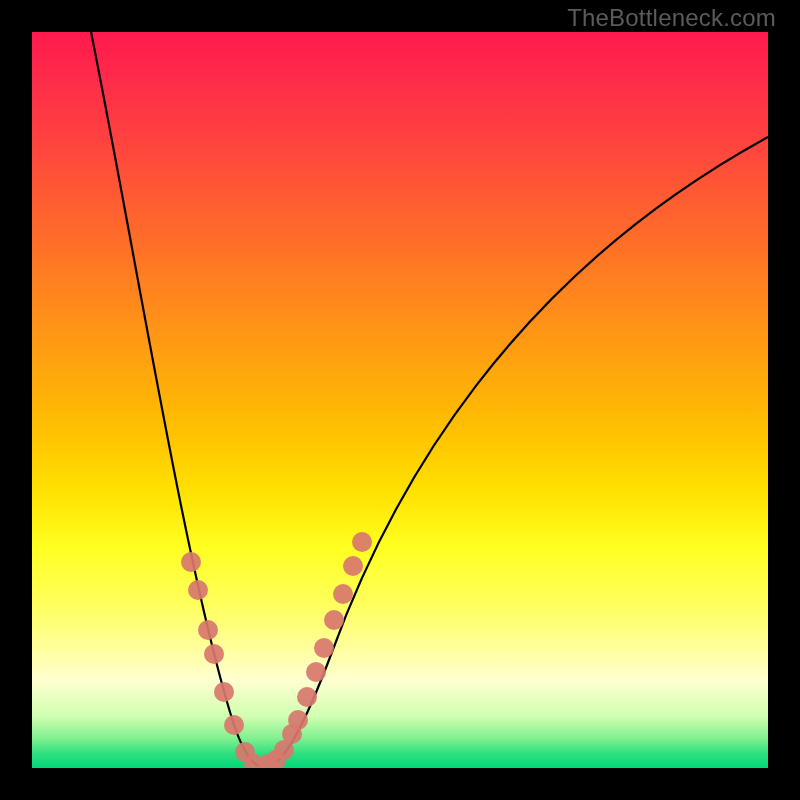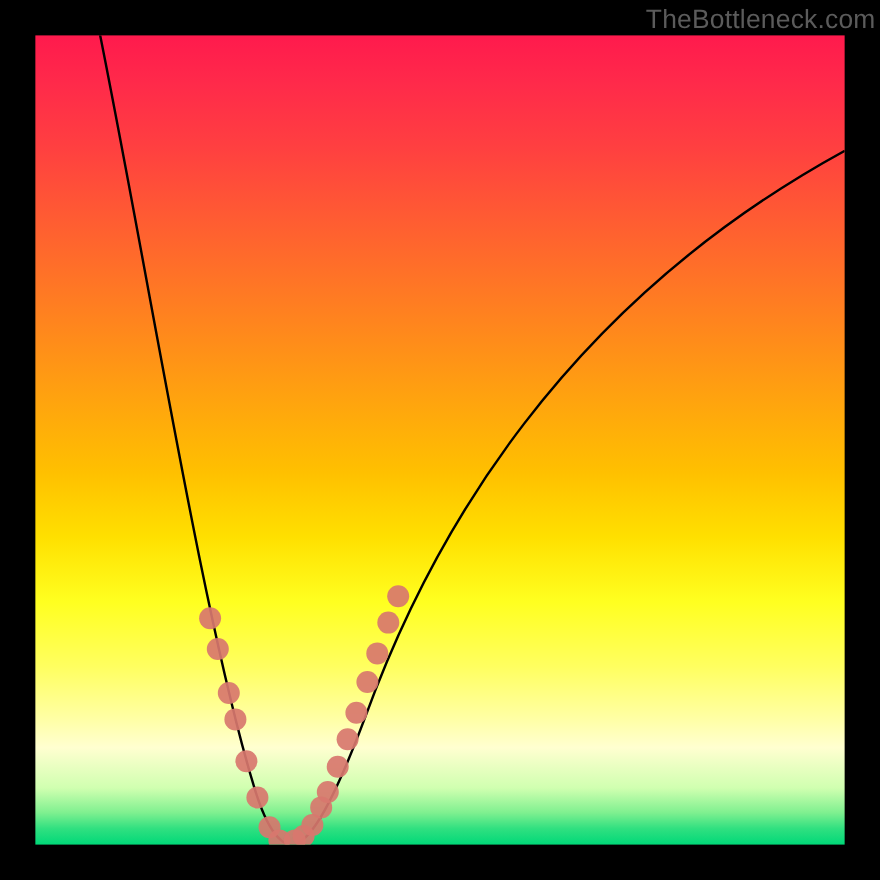--- a/index.html
+++ b/index.html
@@ -46,21 +46,21 @@
       #ffffd0 88%,
       #d0ffb0 93%,
       #80f090 96%,
       #30e080 98%,
       #00d878 100%
     );
   }
   .watermark {
     position: absolute;
     top: 4px;
-    right: 4px;
+    right: 24px;
     color: #5b5b5b;
     font-size: 24px;
     font-weight: 400;
     letter-spacing: 0.2px;
     z-index: 10;
   }
   svg.curves {
     position: absolute;
     inset: 0;
     width: 736px;

